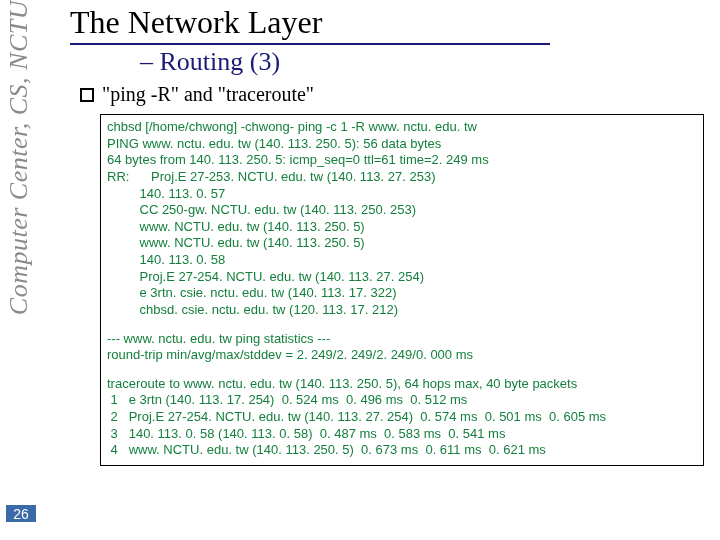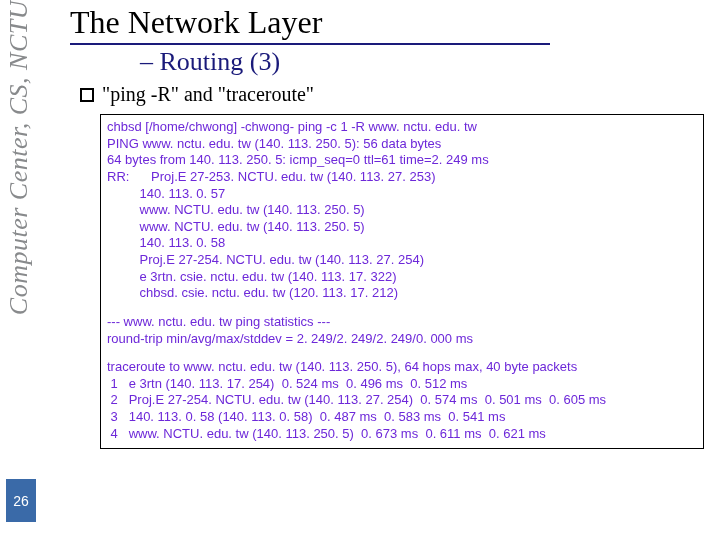--- a/index.html
+++ b/index.html
@@ -22,21 +22,21 @@
     font-size: 26px;
     color: #888a8c;
     letter-spacing: 0.5px;
     font-family: "Times New Roman", serif;
   }
   .page-num-box {
     position: absolute;
     left: 6px;
     bottom: 18px;
     width: 30px;
-    height: 43px;
+    height: 17px;
     background: #3a6aa8;
     color: #fff;
     font-size: 14px;
     font-family: Arial, sans-serif;
     display: flex;
     align-items: center;
     justify-content: center;
   }
   .content {
     position: absolute;
@@ -76,21 +76,21 @@
   }
   .code-box {
     border: 1.5px solid #000;
     margin-top: 8px;
     margin-left: 30px;
     margin-right: 6px;
     padding: 4px 6px 6px 6px;
     font-family: Arial, Helvetica, sans-serif;
     font-size: 13px;
     line-height: 1.28;
-    color: #6d28d9;
+    color: #15803d;
   }
   .code-box .line { white-space: pre; }
   .block-space { height: 12px; }
 </style>
 </head>
 <body>
 
 <div class="sidebar-text">Computer Center, CS, NCTU</div>
 
 <div class="page-num-box">26</div>
@@ -104,20 +104,21 @@
     <span>"ping -R" and "traceroute"</span>
   </div>
 
   <div class="code-box">
     <div>
       <div class="line">chbsd [/home/chwong] -chwong- ping -c 1 -R www. nctu. edu. tw</div>
       <div class="line">PING www. nctu. edu. tw (140. 113. 250. 5): 56 data bytes</div>
       <div class="line">64 bytes from 140. 113. 250. 5: icmp_seq=0 ttl=61 time=2. 249 ms</div>
       <div class="line">RR:      Proj.E 27-253. NCTU. edu. tw (140. 113. 27. 253)</div>
       <div class="line">         140. 113. 0. 57</div>
+      <div class="line">         CC 250-gw. NCTU. edu. tw (140. 113. 250. 253)</div>
       <div class="line">         www. NCTU. edu. tw (140. 113. 250. 5)</div>
       <div class="line">         www. NCTU. edu. tw (140. 113. 250. 5)</div>
       <div class="line">         140. 113. 0. 58</div>
       <div class="line">         Proj.E 27-254. NCTU. edu. tw (140. 113. 27. 254)</div>
       <div class="line">         e 3rtn. csie. nctu. edu. tw (140. 113. 17. 322)</div>
       <div class="line">         chbsd. csie. nctu. edu. tw (120. 113. 17. 212)</div>
     </div>
     <div class="block-space"></div>
     <div>
       <div class="line">--- www. nctu. edu. tw ping statistics ---</div>

